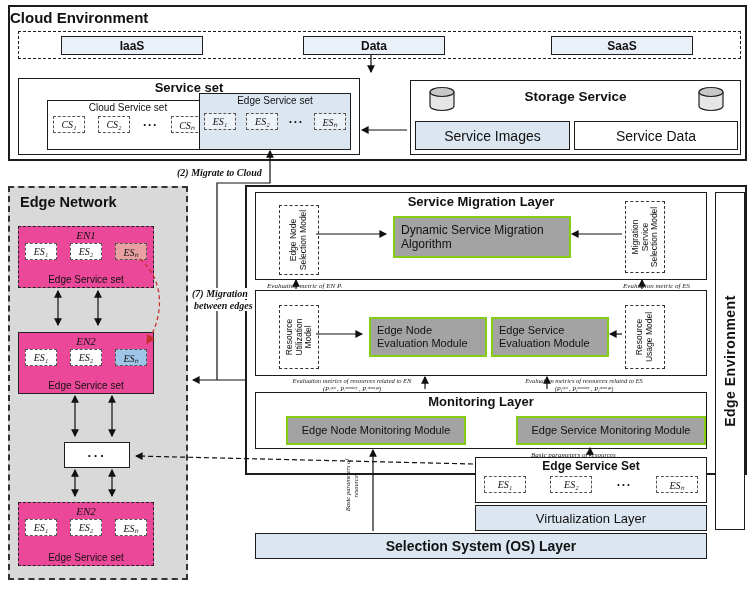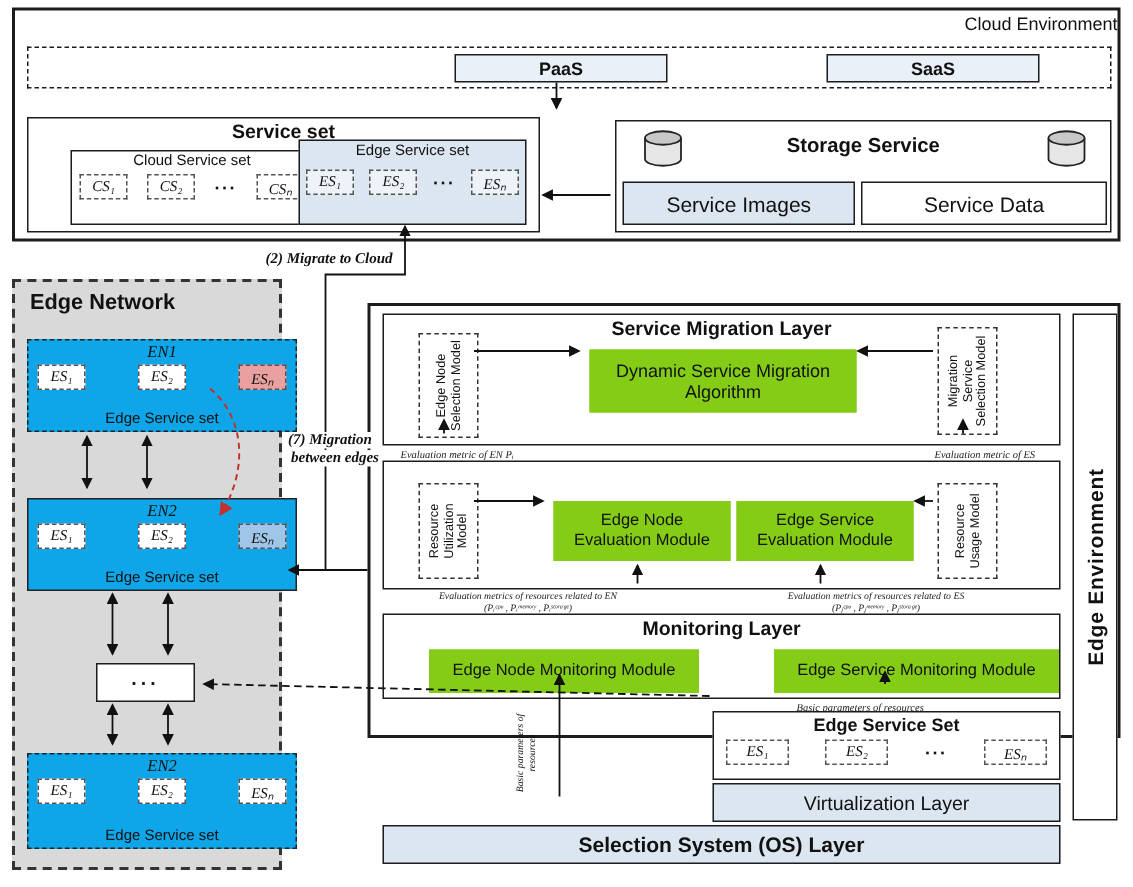--- a/index.html
+++ b/index.html
@@ -12,47 +12,48 @@
   .svc-box{position:absolute;top:4px;width:142px;height:19px;border:1px solid #1c1c1c;background:#eaf0f8;display:flex;align-items:center;justify-content:center;font-weight:bold;font-size:12px}
   .chiprow{display:flex;justify-content:space-between;align-items:center}
   .chip{display:inline-flex;align-items:center;justify-content:center;height:17px;min-width:32px;padding:0 3px;border:1px dashed #555;background:#fff;font-family:"Liberation Serif",serif;font-style:italic;font-size:10px}
   .chip-red{background:#e8a0a0}
   .chip-blue{background:#9fc5e8}
   .chip-lite{background:#eef3fa}
   .dots{font-weight:bold;font-size:12px;letter-spacing:1px}
   .sm-title{text-align:center;font-size:10px;margin-top:1px}
   .bt13{position:absolute;left:0;right:0;top:1px;text-align:center;font-weight:bold;font-size:13px}
   .layer-title{text-align:center;font-weight:bold;font-size:13px;margin-top:1px}
-  .mod{position:absolute;border:4px solid #84cc16;background:#84cc16;display:flex;align-items:center;justify-content:center;text-align:center;font-size:11px;line-height:1.2;padding:0 6px}
+  .mod{position:absolute;border:2px solid #84cc16;background:#a3a3a3;display:flex;align-items:center;justify-content:center;font-size:11px;line-height:1.2;padding:0 6px}
   .cbox{display:flex;align-items:center;justify-content:center;font-size:14px}
   .vmodel{position:absolute;border:1px dashed #333;background:#fff}
   .vmodel>span{position:absolute;left:50%;top:50%;width:62px;transform:translate(-50%,-50%) rotate(-90deg);font-size:8.5px;line-height:1.12;text-align:center;display:block}
-  .en-node{position:absolute;width:180px;background:#0ea5e9;border:1.5px dashed #222}
+  .en-node{position:absolute;width:136px;background:#ec4899;border:1.5px dashed #222}
   .en-node.solid{border-style:solid}
   .en-name{text-align:center;font-family:"Liberation Serif",serif;font-style:italic;font-size:11px;margin-top:2px}
   .en-chips{padding:2px 6px 0 6px}
   .en-set{position:absolute;bottom:2px;left:0;right:0;text-align:center;font-size:10px}
   .flowlabel{position:absolute;font-family:"Liberation Serif",serif;font-style:italic;font-weight:bold;font-size:10px;background:#fff;z-index:30;padding:0 1px;white-space:nowrap}
   .note{position:absolute;font-family:"Liberation Serif",serif;font-style:italic;font-size:7px;color:#222;white-space:nowrap}
   .note2{position:absolute;font-family:"Liberation Serif",serif;font-style:italic;font-size:6.5px;line-height:1.3;text-align:center;color:#222}
   .vnote{position:absolute}
   .vnote>span{position:absolute;left:50%;top:50%;width:56px;transform:translate(-50%,-50%) rotate(-90deg);font-family:"Liberation Serif",serif;font-style:italic;font-size:6.5px;line-height:1.25;text-align:center;display:block}
   .lyr{display:flex;align-items:center;justify-content:center;font-weight:bold;font-size:13px}
   .strip>span{position:absolute;left:50%;top:50%;width:330px;transform:translate(-50%,-50%) rotate(-90deg);text-align:center;font-weight:bold;font-size:14px;letter-spacing:.5px}
   svg.overlay{position:absolute;left:0;top:0;pointer-events:none;z-index:20}
   .cyl{position:absolute}
 </style>
 </head>
 <body>
 
 <div class="box outer" style="left:8px;top:5px;width:739px;height:156px">
-  <div style="position:absolute;left:0;right:0;top:2px;text-align:right;font-weight:normal;font-size:12px">Cloud Environment</div>
+  <div style="position:absolute;left:0;right:0;top:2px;text-align:left;font-weight:bold;font-size:15px">Cloud Environment</div>
 
   <div class="box dashed" style="left:8px;top:24px;width:723px;height:28px">
-    <div class="svc-box" style="left:284px">PaaS</div>
+    <div class="svc-box" style="left:42px">IaaS</div>
+    <div class="svc-box" style="left:284px">Data</div>
     <div class="svc-box" style="left:532px">SaaS</div>
   </div>
 
   <div class="box" style="left:8px;top:71px;width:342px;height:77px">
     <div class="bt13">Service set</div>
 
     <div class="box" style="left:28px;top:21px;width:162px;height:50px">
       <div class="sm-title">Cloud Service set</div>
       <div class="chiprow" style="padding:3px 5px 0 5px">
         <span class="chip">CS₁</span>
@@ -121,21 +122,21 @@
       <span class="chip">ESₙ</span>
     </div>
     <div class="en-set">Edge Service set</div>
   </div>
 </div>
 
 <div class="flowlabel" style="left:176px;top:167px">(2) Migrate to Cloud</div>
 <div class="flowlabel" style="left:191px;top:288px">(7) Migration</div>
 <div class="flowlabel" style="left:193px;top:300px">between edges</div>
 
-<div class="box outer" style="left:245px;top:202px;width:502px;height:290px">
+<div class="box outer" style="left:245px;top:185px;width:502px;height:290px">
 
   <div class="box" style="left:8px;top:5px;width:452px;height:88px">
     <div class="layer-title">Service Migration Layer</div>
     <div class="vmodel" style="left:23px;top:12px;width:40px;height:70px">
       <span>Edge Node Selection Model</span>
     </div>
     <div class="mod blue" style="left:137px;top:23px;width:178px;height:42px;font-size:12px">Dynamic Service Migration Algorithm</div>
     <div class="vmodel" style="left:369px;top:8px;width:40px;height:72px">
       <span>Migration Service Selection Model</span>
     </div>

